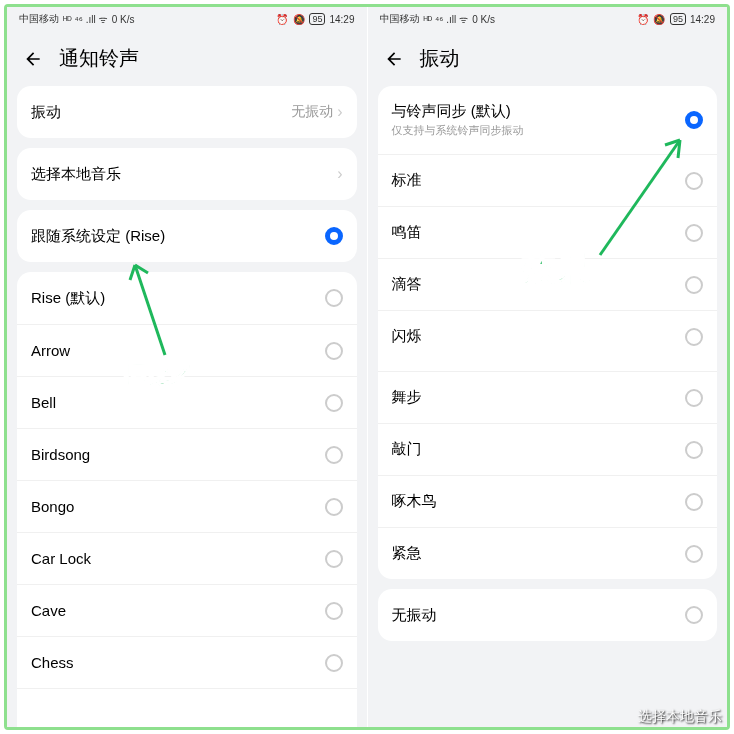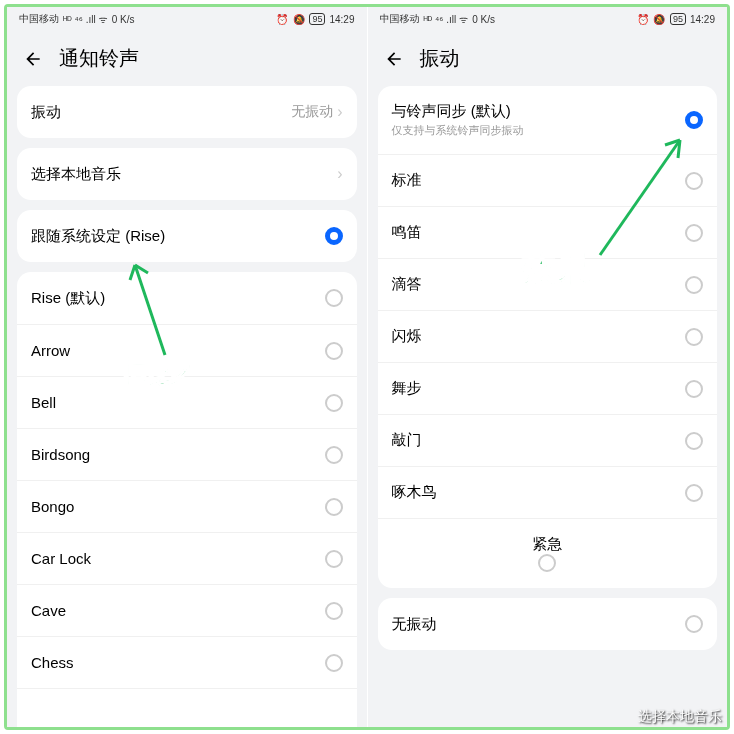--- a/index.html
+++ b/index.html
@@ -151,33 +151,33 @@
               <span class="radio"></span>
             </div>
             <div class="row" style="border-top: 1px solid rgb(240, 240, 240);">
               <span class="row-label">滴答</span>
               <span class="radio"></span>
             </div>
             <div class="row" style="border-top: 1px solid rgb(240, 240, 240);">
               <span class="row-label">闪烁</span>
               <span class="radio"></span>
             </div>
-            <div class="row" style="border-top: 1px solid rgb(240, 240, 240);">
+            <div class="row" style="border-top: 1px solid rgb(240, 240, 240); margin-top: 9px;">
               <span class="row-label">舞步</span>
               <span class="radio"></span>
             </div>
             <div class="row" style="border-top: 1px solid rgb(240, 240, 240);">
               <span class="row-label">敲门</span>
               <span class="radio"></span>
             </div>
             <div class="row" style="border-top: 1px solid rgb(240, 240, 240);">
               <span class="row-label">啄木鸟</span>
               <span class="radio"></span>
             </div>
-            <div class="row" style="border-top: 1px solid rgb(240, 240, 240); flex-direction: column;">
+            <div class="row" style="border-top: 1px solid rgb(240, 240, 240);">
               <span class="row-label">紧急</span>
               <span class="radio"></span>
             </div>
           </div>
       </div>
       <div class="card">
         <div class="row">
           <span class="row-label">无振动</span>
           <span class="radio"></span>
         </div>

